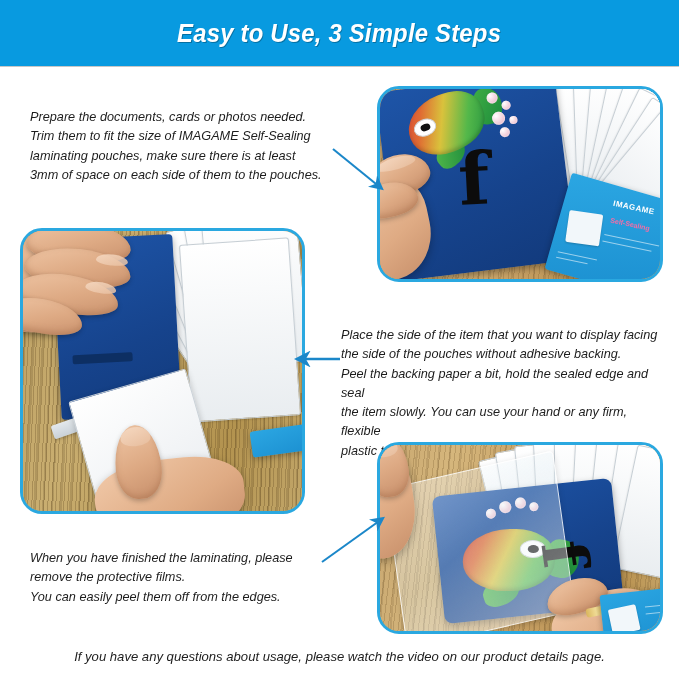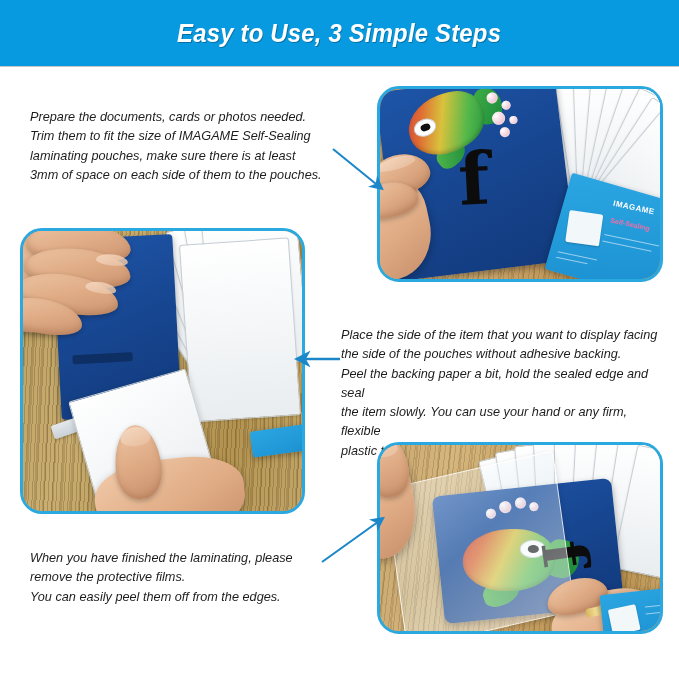--- a/index.html
+++ b/index.html
@@ -223,20 +223,21 @@
   <div class="tx tx-2">Place the side of the item that you want to display facing
 the side of the pouches without adhesive backing.
 Peel the backing paper a bit, hold the sealed edge and seal
 the item slowly. You can use your hand or any firm, flexible
 plastic to seal your item.</div>
 
   <div class="tx tx-3">When you have finished the laminating, please
 remove the protective films.
 You can easily peel them off from the edges.</div>
 
+  <div class="tx-foot">If you have any questions about usage, please watch the video on our product details page.</div>
 
   <div class="photo ph1">
     <div class="scene">
       <div class="wood"></div>
 
       <div class="fan" style="left:150px;top:-10px;width:150px;height:150px;">
         <i style="left:2px;top:4px;width:104px;height:116px;transform:rotate(-30deg);"></i>
         <i style="left:12px;top:2px;width:104px;height:118px;transform:rotate(-23deg);"></i>
         <i style="left:23px;top:0px;width:104px;height:120px;transform:rotate(-16deg);"></i>
         <i style="left:34px;top:0px;width:104px;height:122px;transform:rotate(-9deg);"></i>

